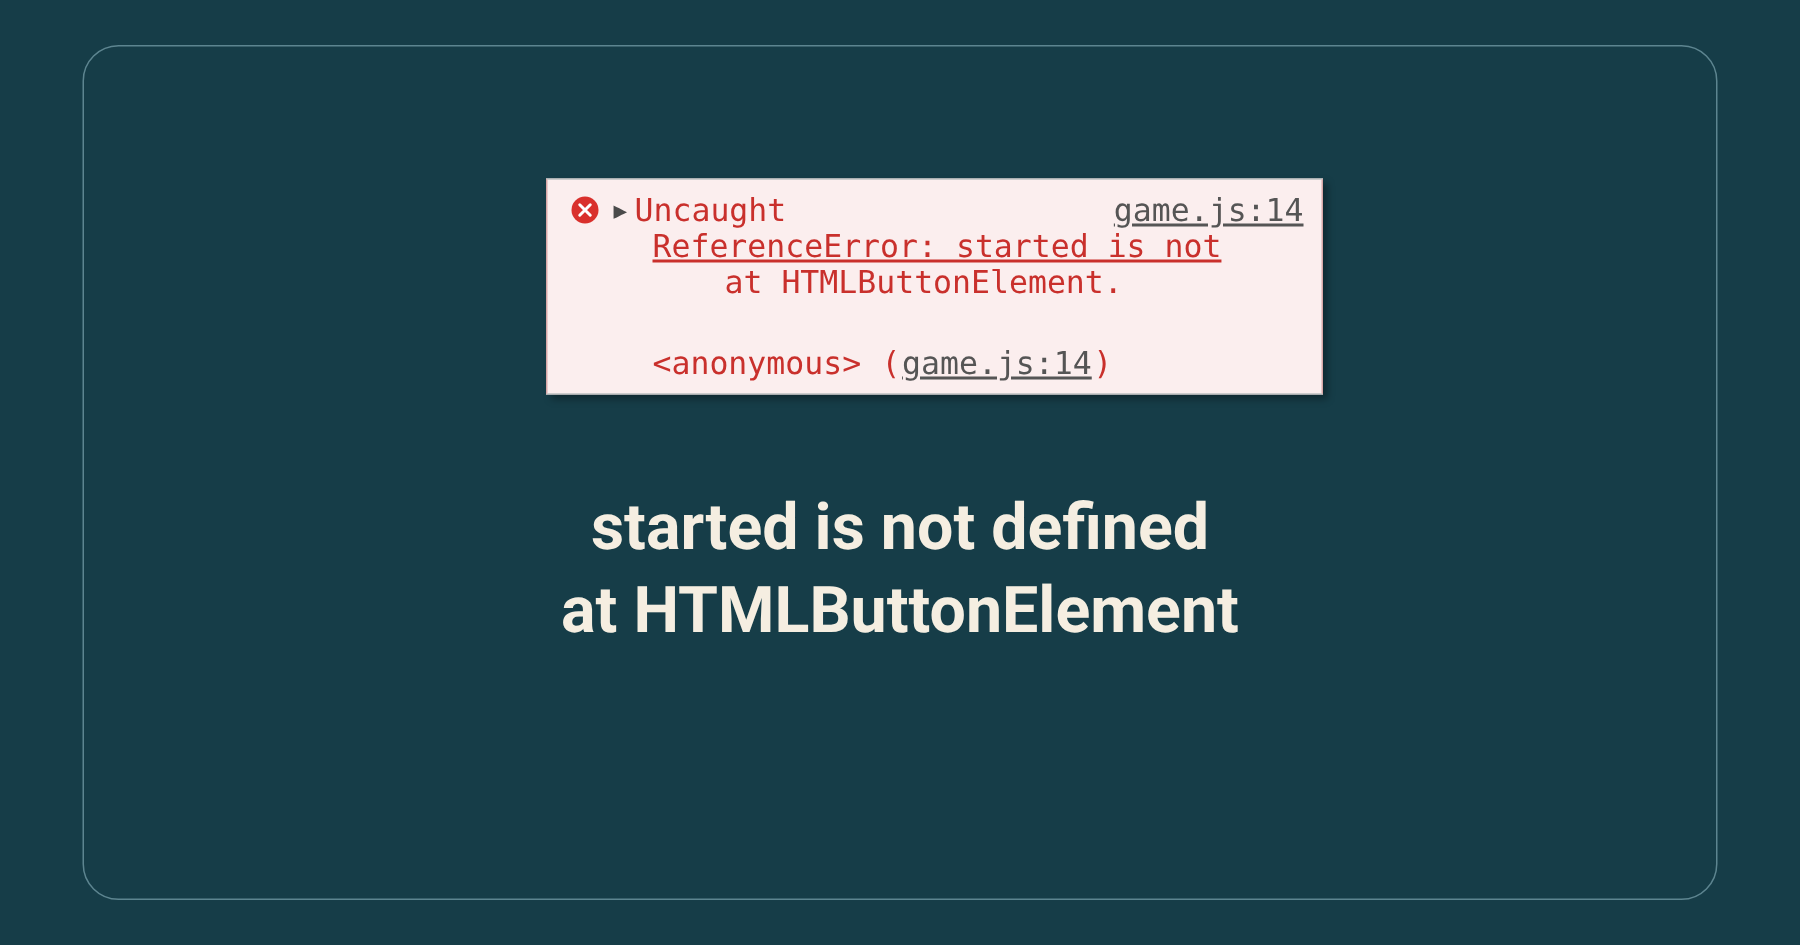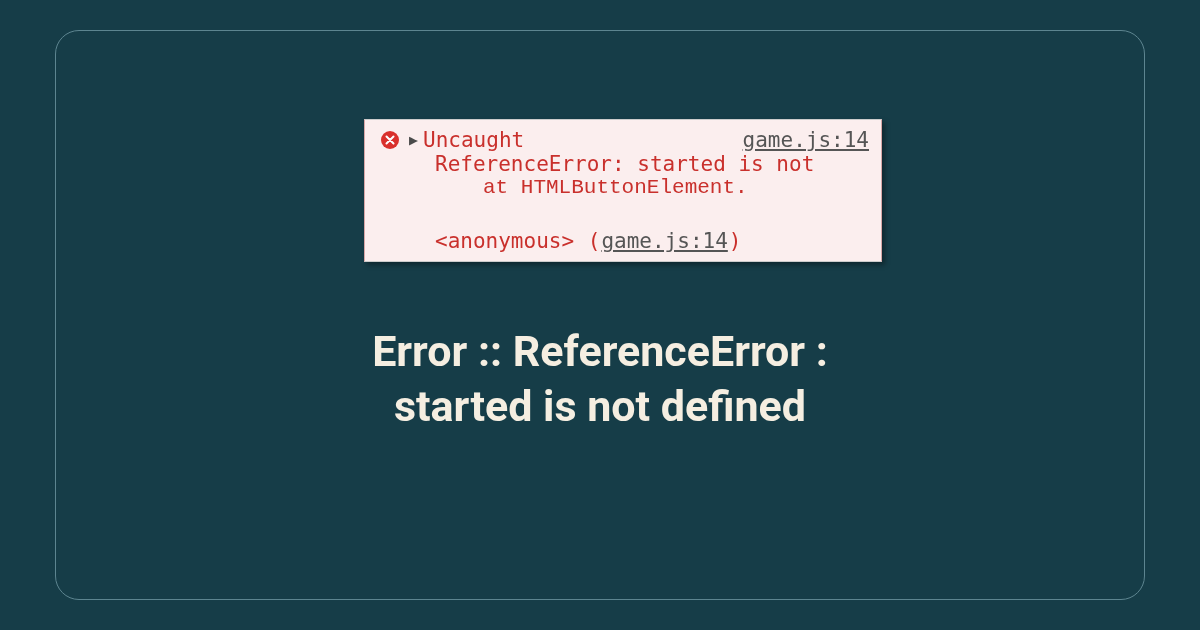--- a/index.html
+++ b/index.html
@@ -78,25 +78,25 @@
 
     .src-top {
       color: #555;
       text-decoration: underline;
       margin-left: auto;
       white-space: nowrap;
     }
 
     .msg-line {
       padding-left: 54px;
+      text-decoration: underline;
     }
 
     .trace-line {
       padding-left: 102px;
-      font-family: Liberation Mono, monospace;
     }
 
     .anon-line {
       padding-left: 54px;
       display: flex;
       align-items: baseline;
       flex-wrap: wrap;
       margin-top: 30px;
     }
 
@@ -139,16 +139,16 @@
     <div class="anon-line">
       <span>&lt;anonymous&gt;</span>
       <span>&nbsp;</span>
       <span class="paren">(</span>
       <span class="src-inline">game.js:14</span>
       <span class="paren">)</span>
     </div>
   </div>
 
   <div class="headline">
-    <div>Error :: ReferenceError :</div>
     <div>started is not defined</div>
+    <div>at HTMLButtonElement</div>
   </div>
 </div>
 
 </body></html>

